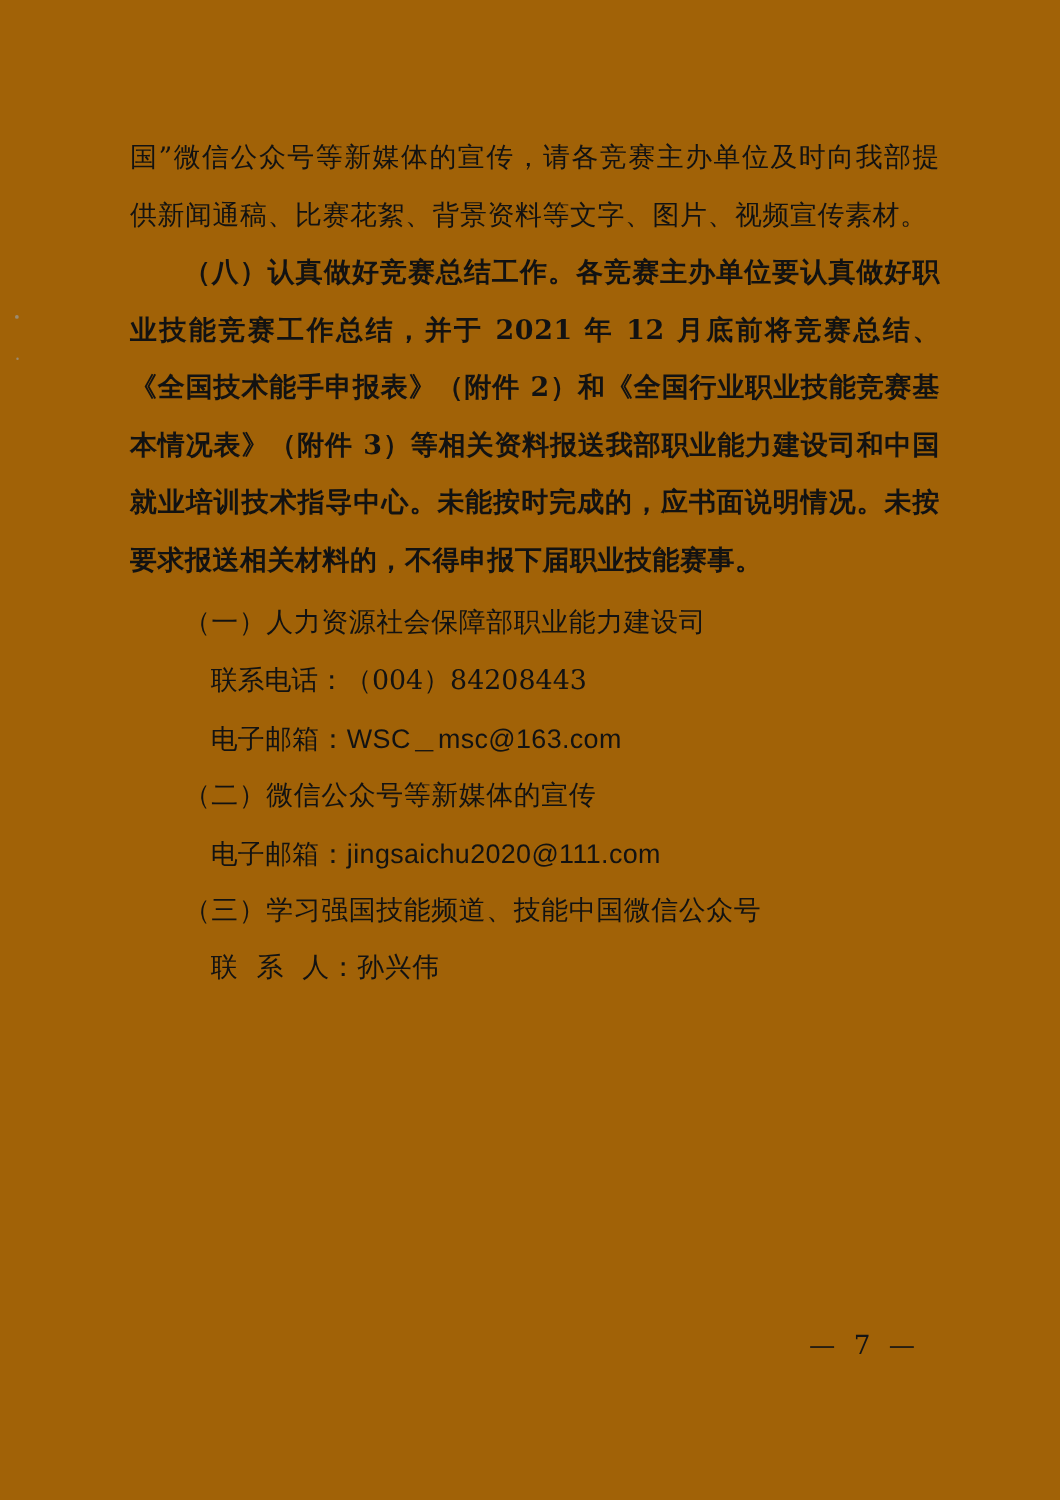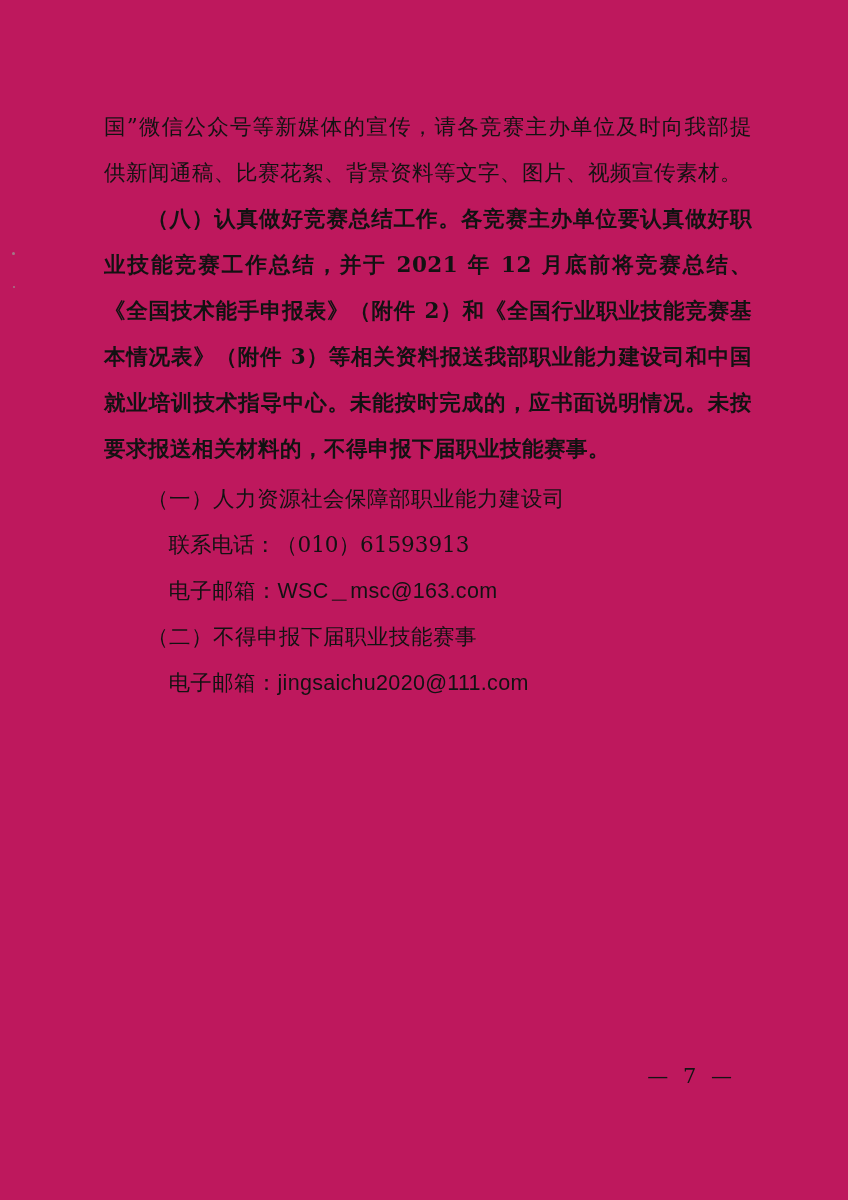--- a/index.html
+++ b/index.html
@@ -11,21 +11,21 @@
     height: 1200px;
     background: #ffffff;
     font-family: "DejaVu Serif", serif;
     color: #1a1a1a;
     overflow: hidden;
   }
   .page {
     position: relative;
     width: 848px;
     height: 1200px;
-    background: #be185d;
+    background: #a16207;
     box-sizing: border-box;
     padding: 104px 96px 92px 104px;
   }
   
   .speck {
     position: absolute;
     background: #9a9a96;
     border-radius: 50%;
     opacity: .75;
   }
@@ -96,26 +96,30 @@
 
     <p class="para">国”微信公众号等新媒体的宣传，请各竞赛主办单位及时向我部提供新闻通稿、比赛花絮、背景资料等文字、图片、视频宣传素材。</p>
 
     <p class="para indent">（八）认真做好竞赛总结工作。各竞赛主办单位要认真做好职业技能竞赛工作总结，并于 2021 年 12 月底前将竞赛总结、《全国技术能手申报表》（附件 2）和《全国行业职业技能竞赛基本情况表》（附件 3）等相关资料报送我部职业能力建设司和中国就业培训技术指导中心。未能按时完成的，应书面说明情况。未按要求报送相关材料的，不得申报下届职业技能赛事。</p>
 
     <div class="gap-sm"></div>
 
 
     <div class="blk">
       <p class="list-line">（一）人力资源社会保障部职业能力建设司</p>
-      <p class="sub-line latin">联系电话：（010）61593913</p>
+      <p class="sub-line latin">联系电话：（004）84208443</p>
       <p class="sub-line mail">电子邮箱：WSC＿msc@163.com</p>
     </div>
 
     <div class="blk">
-      <p class="list-line">（二）不得申报下届职业技能赛事</p>
+      <p class="list-line">（二）微信公众号等新媒体的宣传</p>
       <p class="sub-line mail">电子邮箱：jingsaichu2020@111.com</p>
     </div>
 
+    <div class="blk">
+      <p class="list-line">（三）学习强国技能频道、技能中国微信公众号</p>
+      <p class="sub-line">联  系  人：孙兴伟</p>
+    </div>
 
   </div>
 
   <div class="pagenum">— 7 —</div>
 </div>
 
 </body></html>

